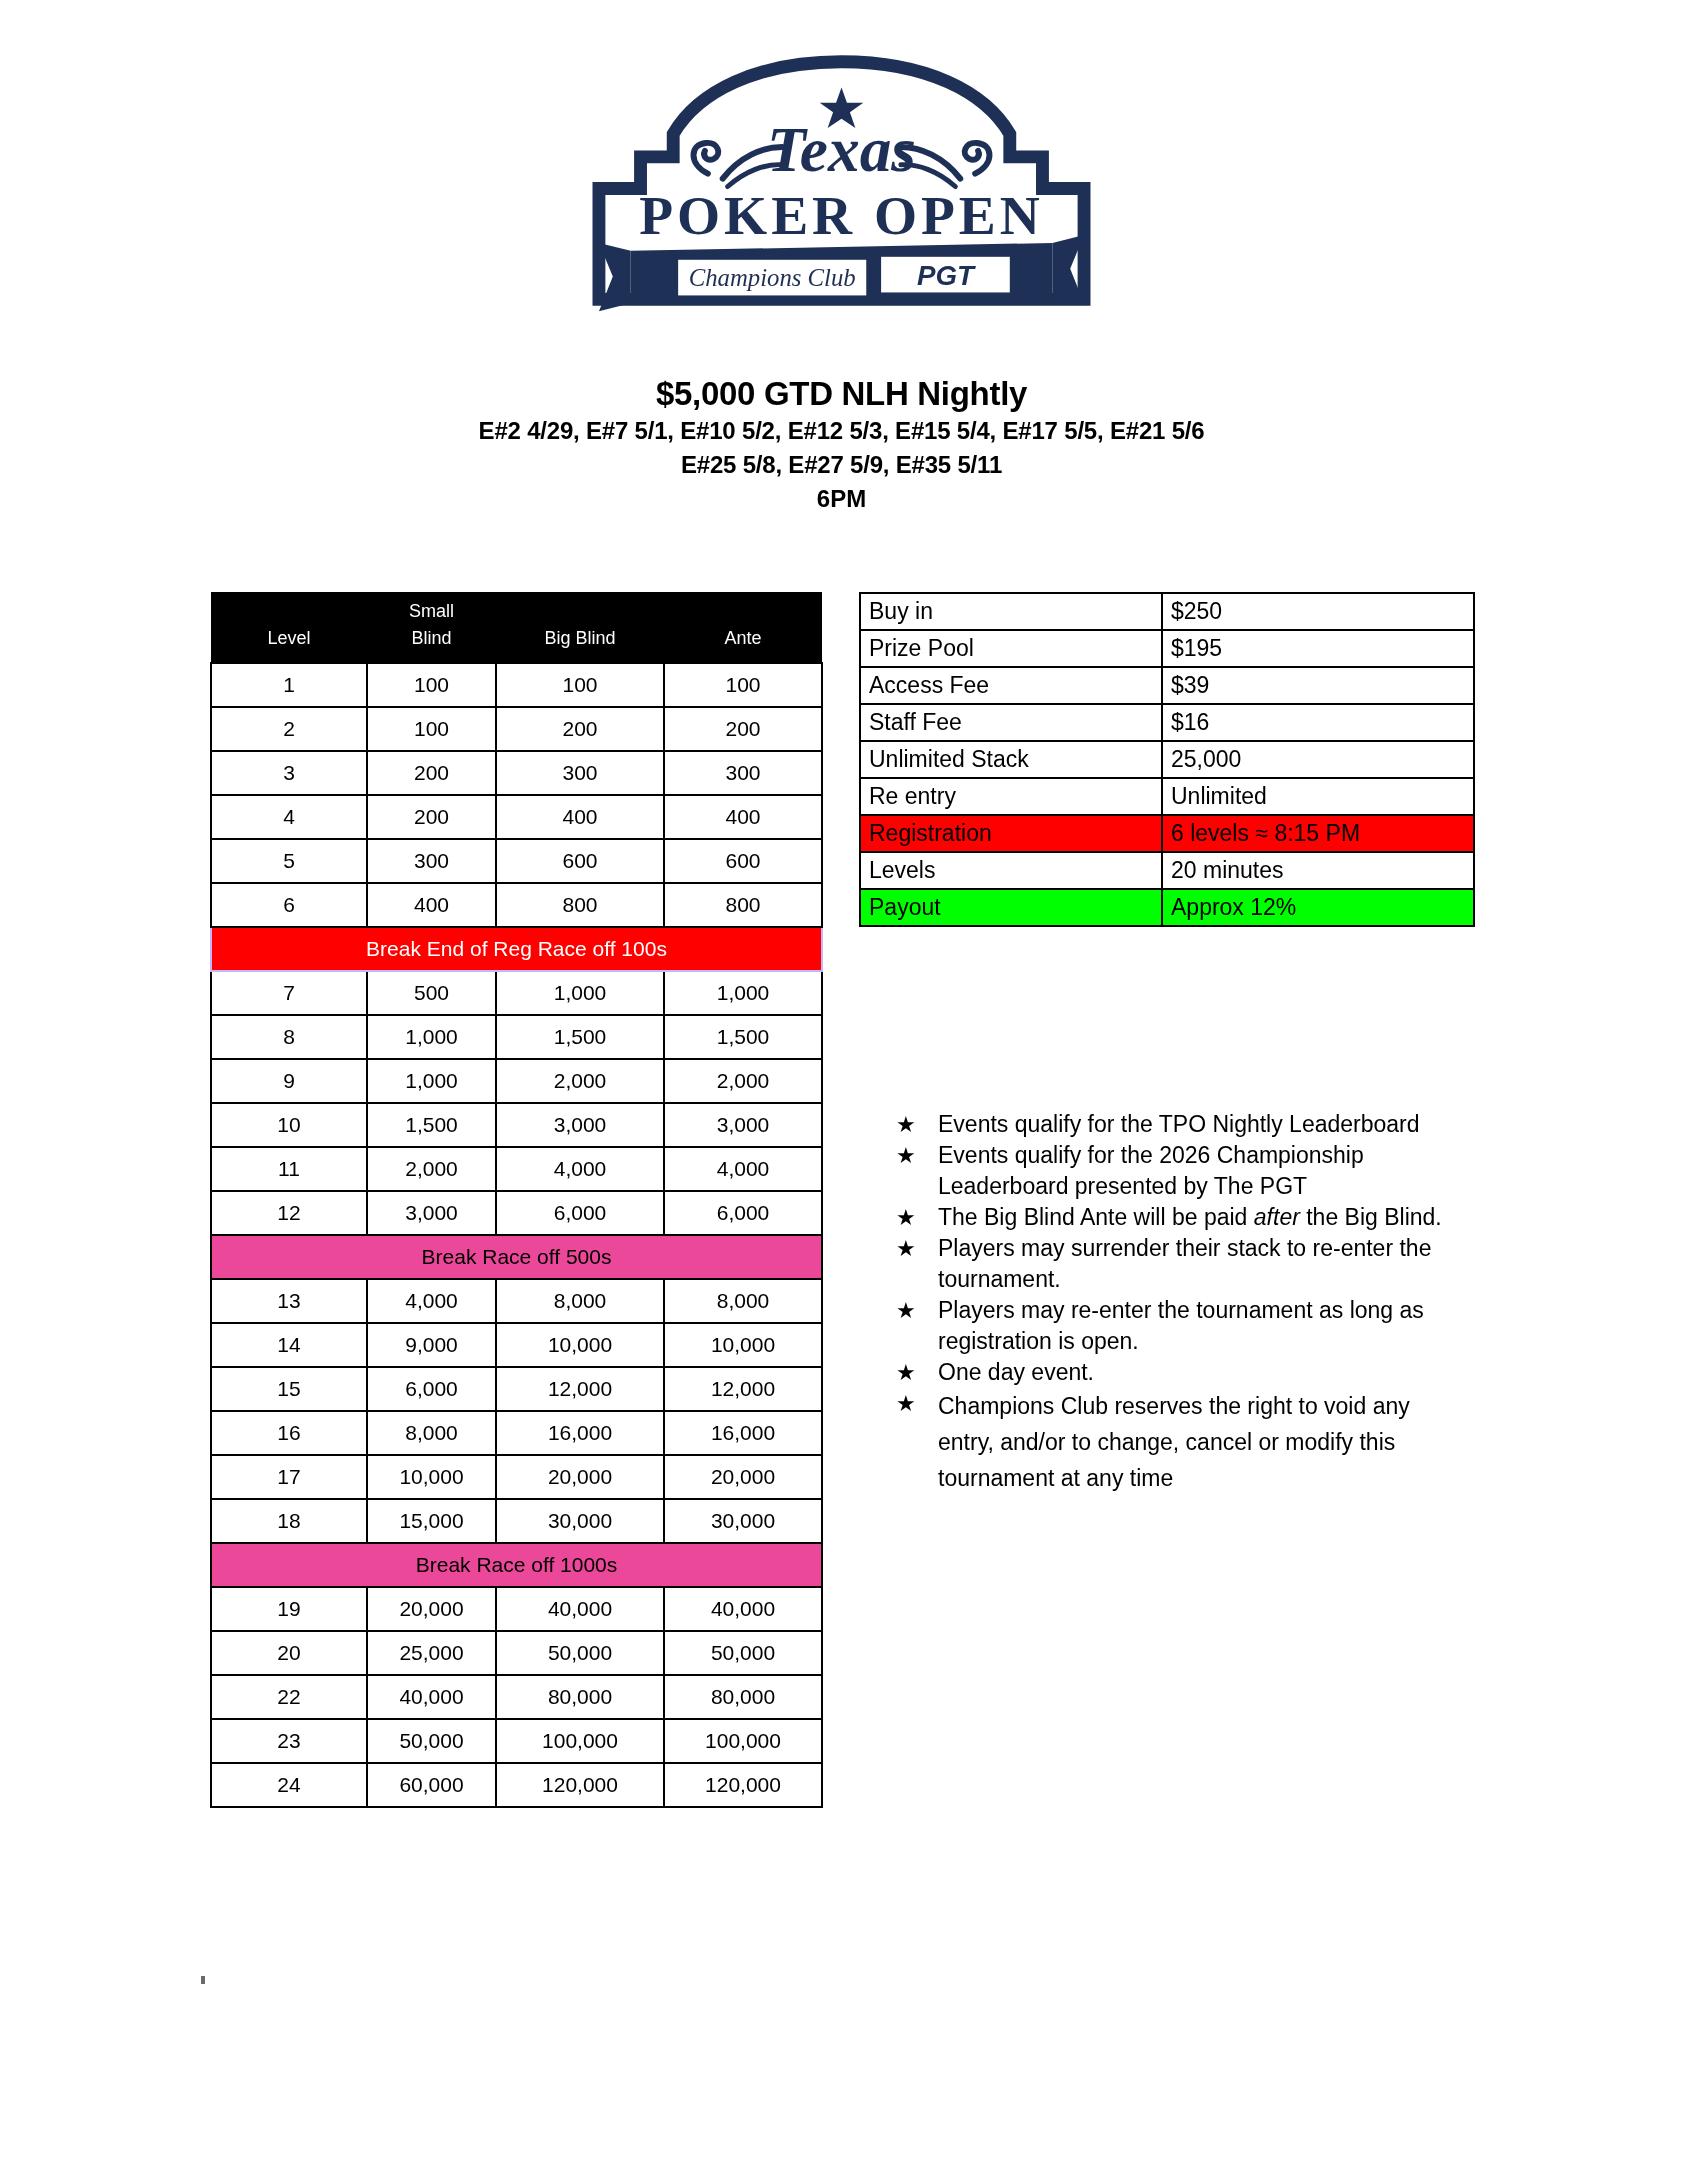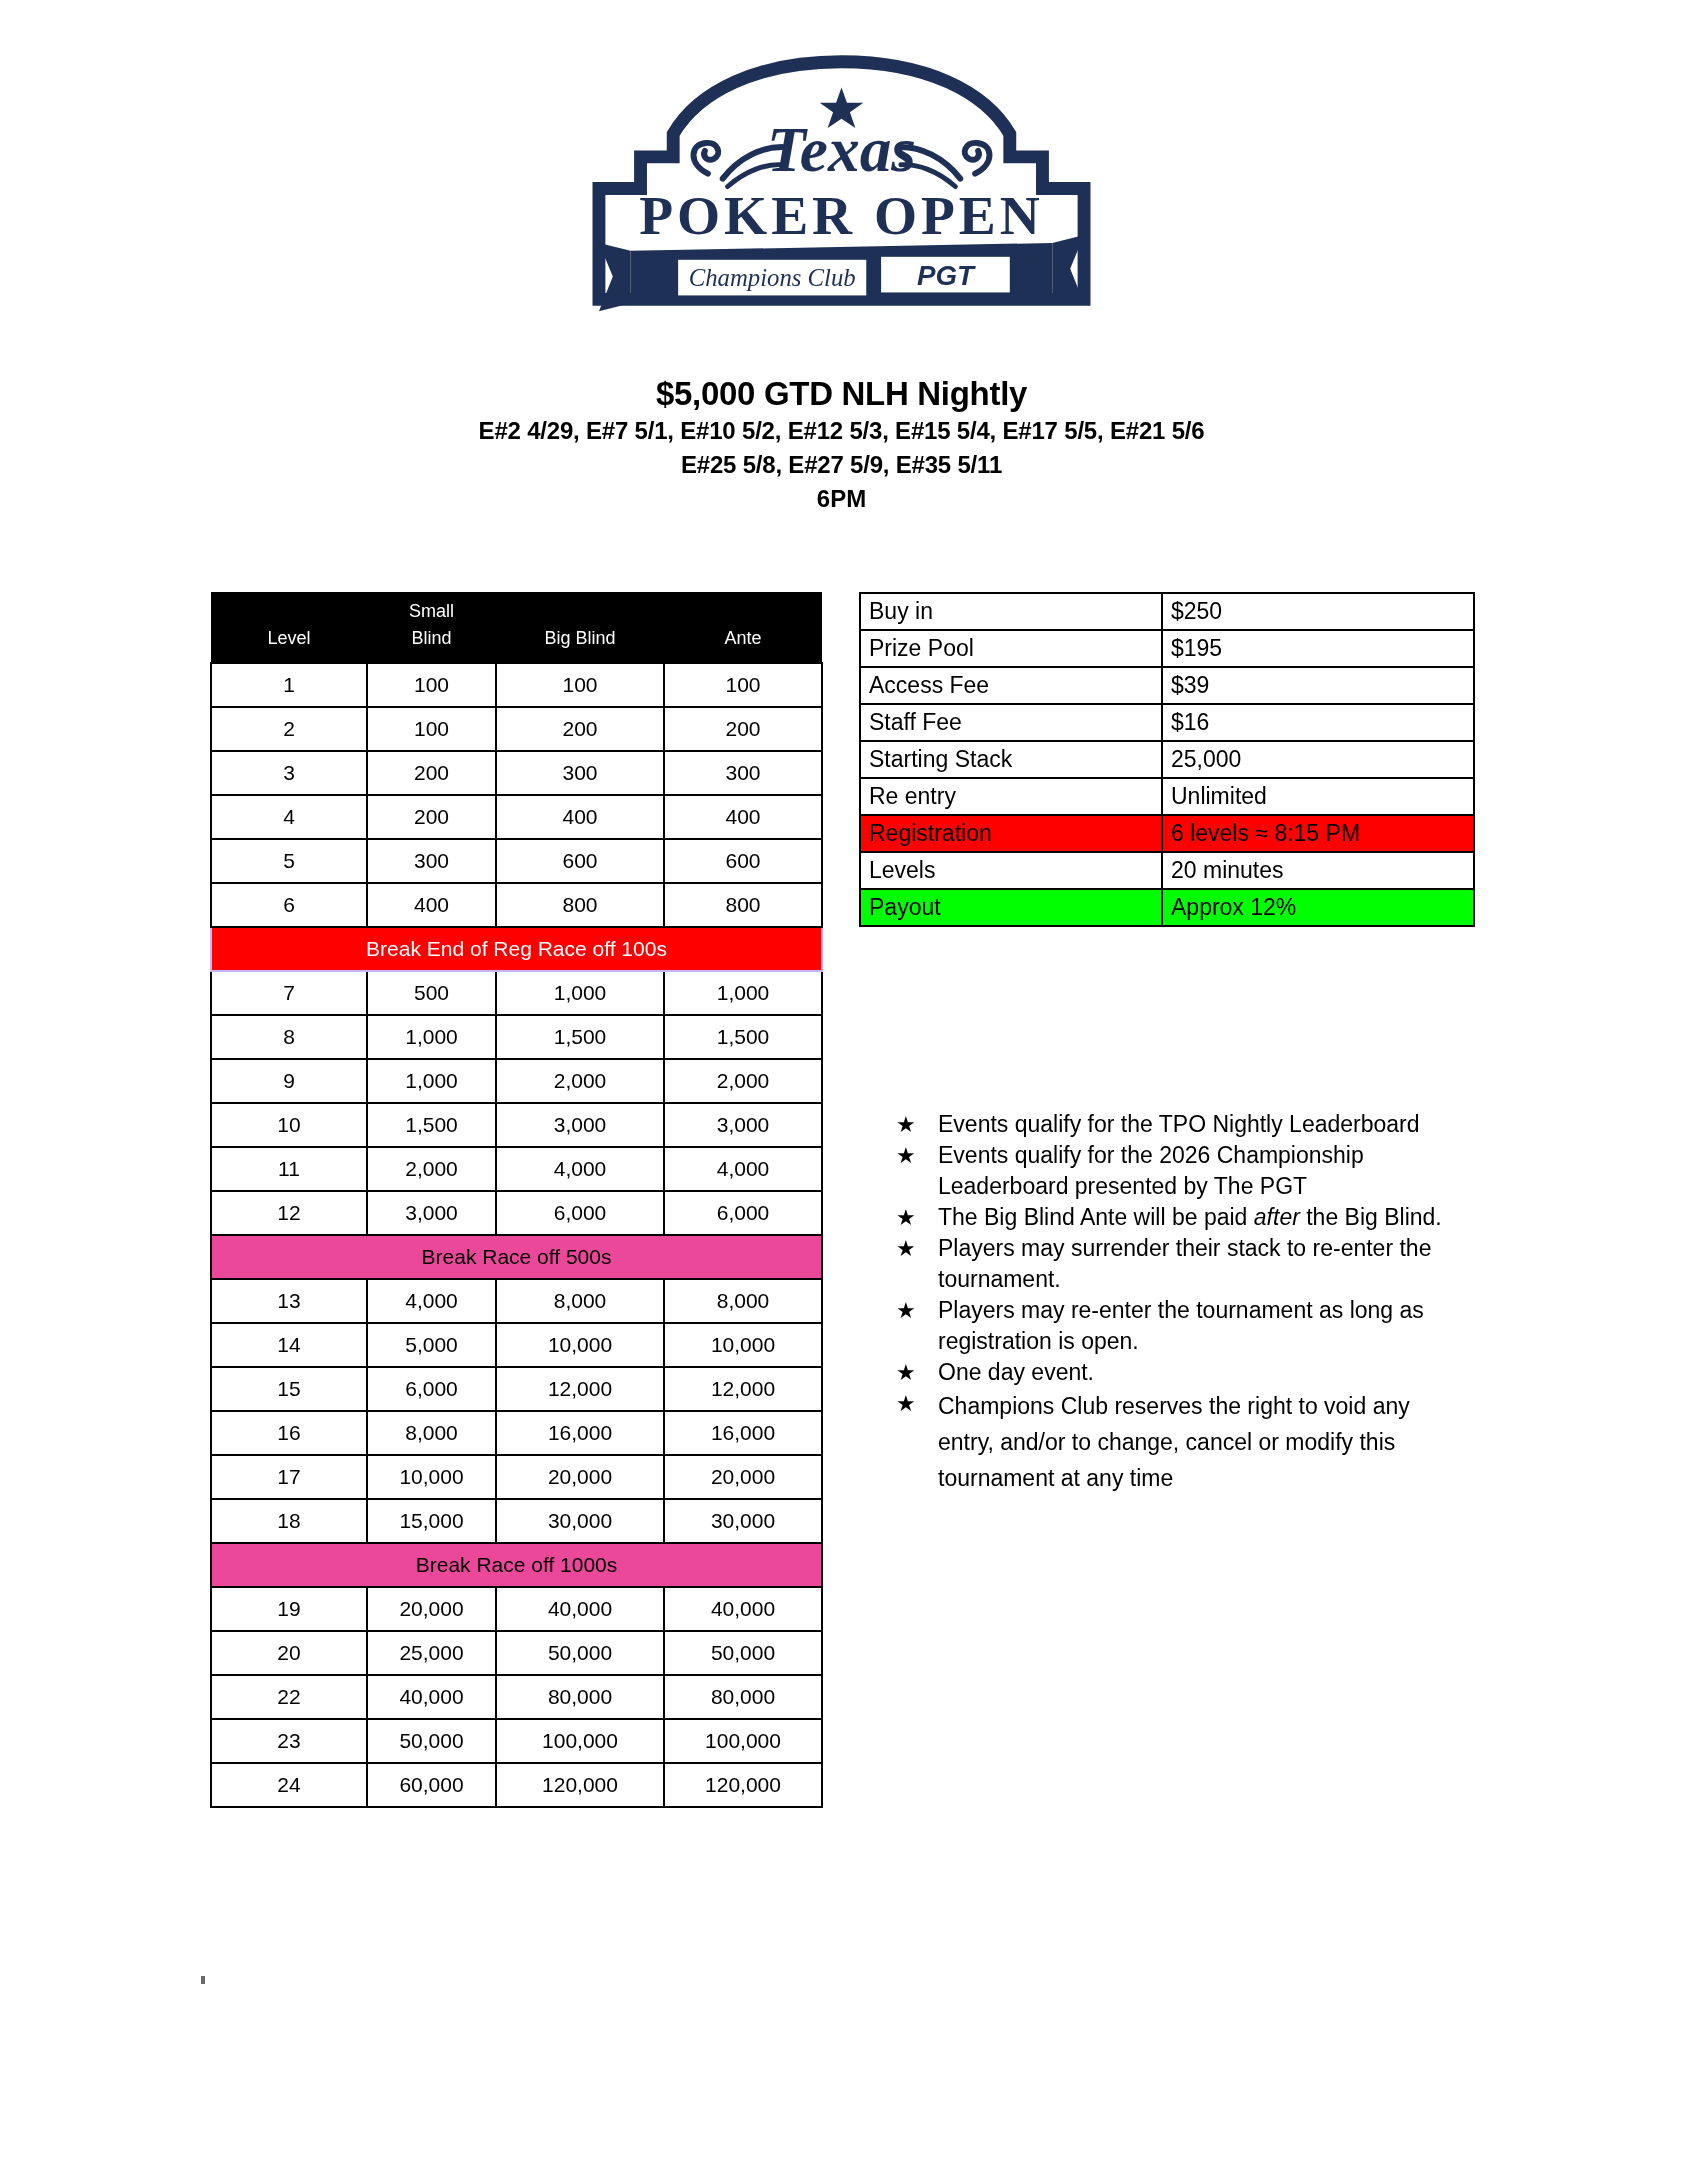--- a/index.html
+++ b/index.html
@@ -295,21 +295,21 @@
           <td colspan="4">Break Race off 500s</td>
         </tr>
         <tr>
           <td>13</td>
           <td>4,000</td>
           <td>8,000</td>
           <td>8,000</td>
         </tr>
         <tr>
           <td>14</td>
-          <td>5,000</td>
+          <td>9,000</td>
           <td>10,000</td>
           <td>10,000</td>
         </tr>
         <tr>
           <td>15</td>
           <td>6,000</td>
           <td>12,000</td>
           <td>12,000</td>
         </tr>
         <tr>
@@ -382,21 +382,21 @@
         </tr>
         <tr>
           <td>Access Fee</td>
           <td>$39</td>
         </tr>
         <tr>
           <td>Staff Fee</td>
           <td>$16</td>
         </tr>
         <tr>
-          <td>Starting Stack</td>
+          <td>Unlimited Stack</td>
           <td>25,000</td>
         </tr>
         <tr>
           <td>Re entry</td>
           <td>Unlimited</td>
         </tr>
         <tr class="row-red">
           <td>Registration</td>
           <td>6 levels ≈ 8:15 PM</td>
         </tr>

